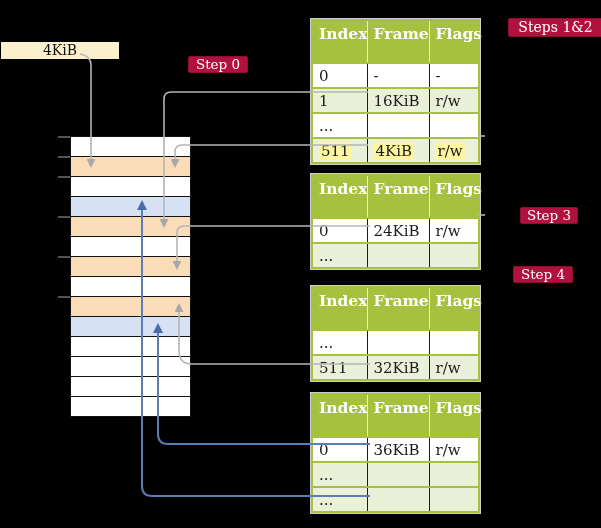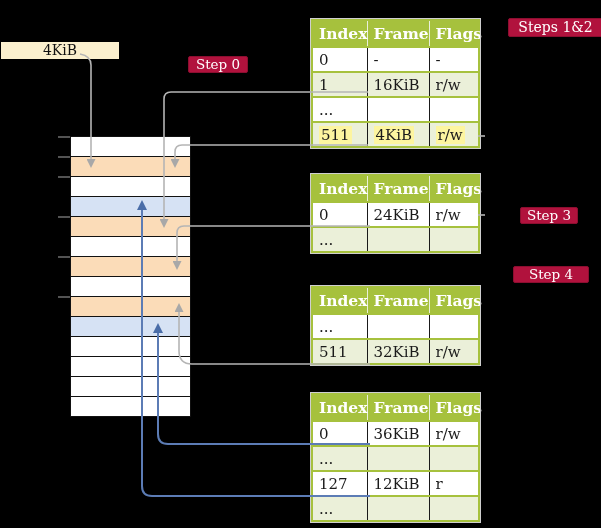--- a/index.html
+++ b/index.html
@@ -9,36 +9,36 @@
   
   .frame-box{position:absolute;left:1px;top:42px;width:118px;height:17px;background:#fbf0ce;
              color:#111;font-size:14px;line-height:17px;text-align:center;}
 
   
   .badge{position:absolute;background:#b1123d;color:#fff;font-size:13.5px;text-align:center;
          border-radius:2px;border:1px solid #8c0e30;box-sizing:border-box;}
   #badge-step0 {left:188px;top:56px;width:60px;height:17px;line-height:15px;}
   #badge-steps12{left:508px;top:18px;width:95px;height:19px;line-height:17px;font-size:14px;}
   #badge-step3 {left:520px;top:159px;width:58px;height:17px;line-height:15px;margin-top:48px;}
-  #badge-step4 {left:513px;top:266px;width:76px;height:17px;line-height:15px;}
+  #badge-step4 {left:513px;top:266px;width:60px;height:17px;line-height:15px;}
 
   
   #memory{position:absolute;left:70px;top:136px;width:119px;border:1px solid #111;}
   .mrow{height:19px;border-bottom:1px solid #111;background:#fff;}
   .mrow:last-child{border-bottom:none;}
   .mrow[data-fill="orange"]{background:#fbdcb8;}
   .mrow[data-fill="blue"]{background:#d6e2f4;}
   .mrow[data-fill="white"]{background:#ffffff;}
 
   
   table.ptable{position:absolute;left:311px;width:167px;border-collapse:collapse;table-layout:fixed;
                background:#fff;border:2px solid #a6c13d;outline:1px solid #cfcfcf;}
   #table-steps12{top:19px;} #table-step3{top:174px;} #table-step4a{top:286px;} #table-step4b{top:393px;}
   .ptable th{background:#a6c13d;color:#fff;font-weight:bold;font-size:15.5px;text-align:right;
-             height:25px;padding:0 0 0 6px;border-right:1px solid #e9efdb;margin-left:28px;}
+             height:25px;padding:0 0 16px 6px;border-right:1px solid #e9efdb;margin-left:28px;}
   .ptable th:last-child{border-right:none;}
   .ptable td{height:23px;padding:0 0 0 6px;font-size:15px;color:#1a1a1a;
              border-top:2px solid #a6c13d;border-right:1px solid #1a1a1a;white-space:nowrap;}
   .ptable td:last-child{border-right:none;}
   .ptable tr[data-shaded="true"] td{background:#ebf0d9;}
   .ptable tr[data-hl="true"] .cv{background:#fdf5a0;padding:0 2px;}
 
   
   #overlay{position:absolute;left:0;top:0;pointer-events:none;}
   .aline-gray{stroke:#b5b5b5;stroke-width:1.6;fill:none;}
@@ -183,25 +183,20 @@
     <tbody>
       <tr data-shaded="false" data-hl="false">
         <td><span class="cv">0</span></td>
         <td><span class="cv">36KiB</span></td>
         <td><span class="cv">r/w</span></td>
       </tr>
       <tr data-shaded="true" data-hl="false">
         <td><span class="cv">...</span></td>
         <td><span class="cv"></span></td>
         <td><span class="cv"></span></td>
-      </tr>
-      <tr data-shaded="false" data-hl="false">
-        <td><span class="cv">127</span></td>
-        <td><span class="cv">12KiB</span></td>
-        <td><span class="cv">r</span></td>
       </tr>
       <tr data-shaded="true" data-hl="false">
         <td><span class="cv">...</span></td>
         <td><span class="cv"></span></td>
         <td><span class="cv"></span></td>
       </tr>
     </tbody>
   </table>
 
   <svg id="overlay" width="601" height="528" viewBox="0 0 601 528">

